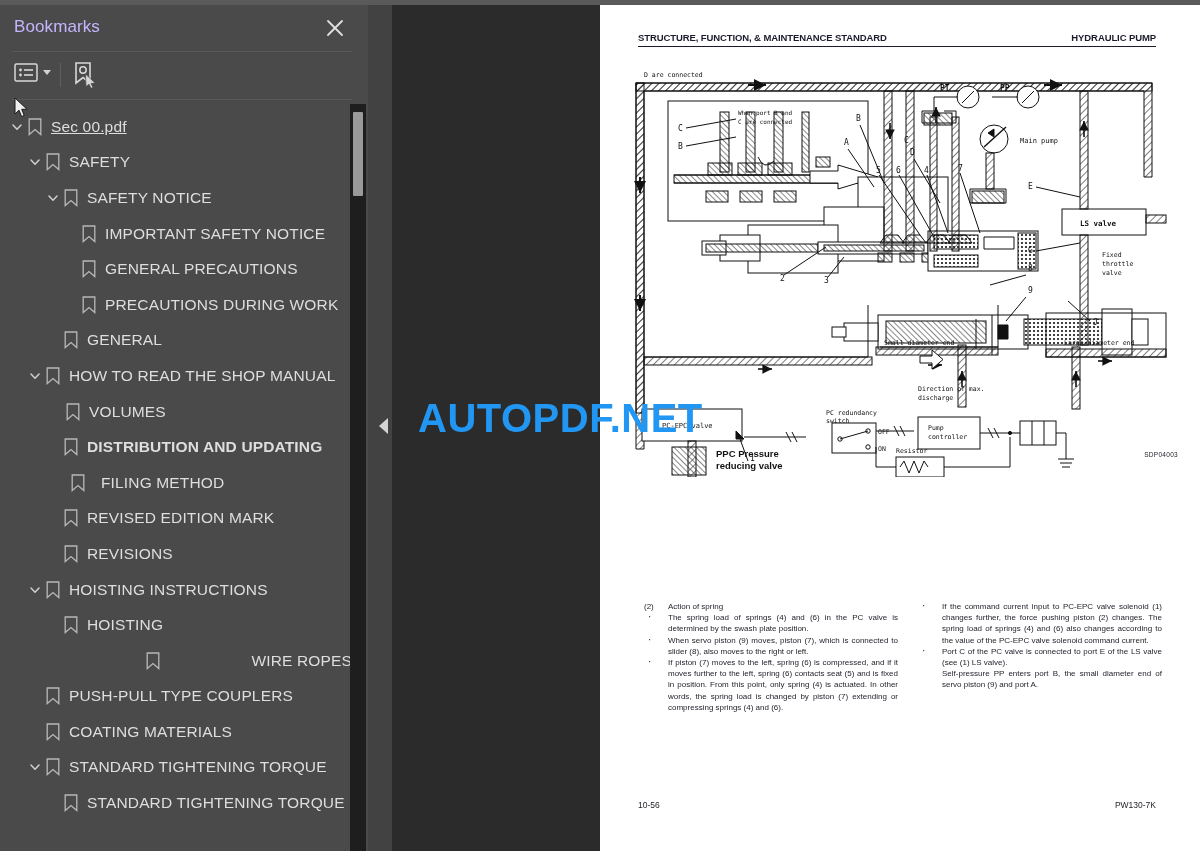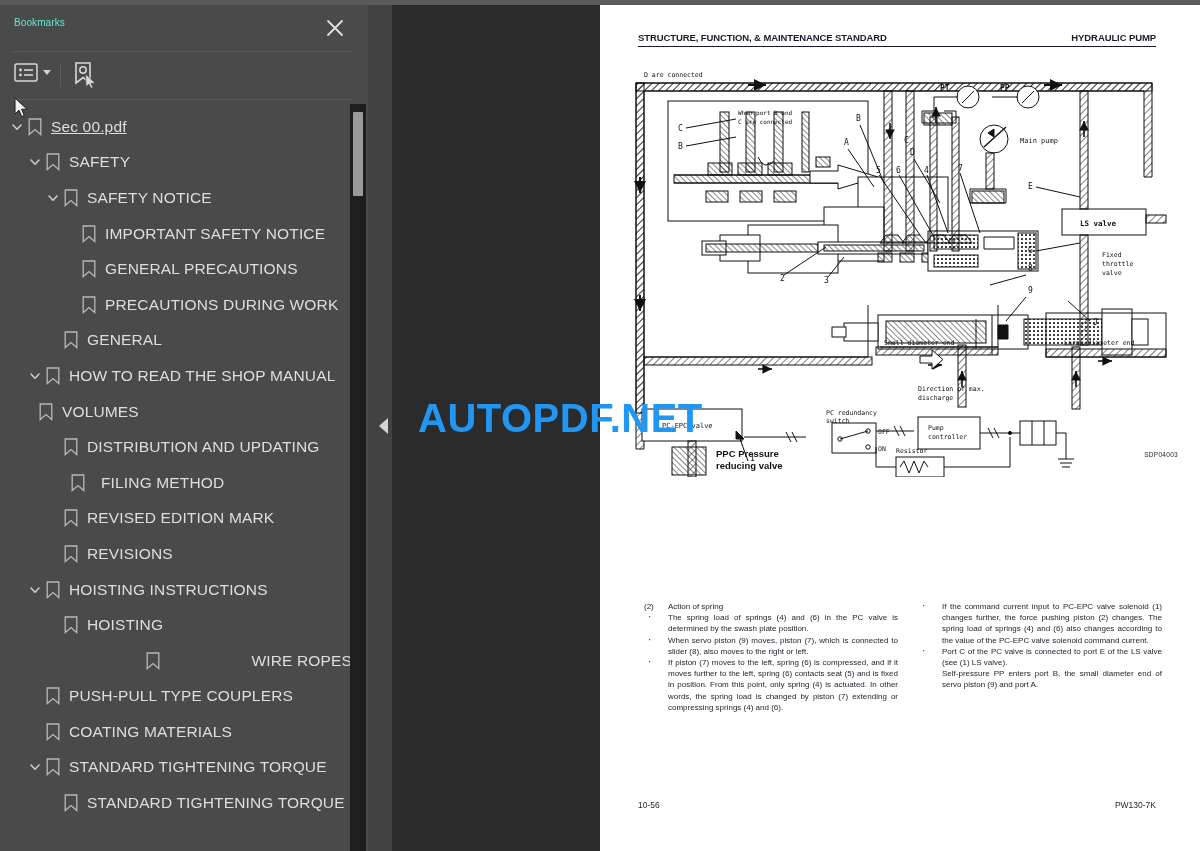--- a/index.html
+++ b/index.html
@@ -10,21 +10,21 @@
     -webkit-font-smoothing:antialiased;
   }
   #app{position:relative;width:1200px;height:851px;overflow:hidden;background:#2b2b2b;}
 
   
   .top-strip{position:absolute;left:0;top:0;width:1200px;height:5px;background:#5a5a5a;}
 
   
   .panel{position:absolute;left:0;top:5px;width:368px;height:846px;background:#4a4a4a;}
   .panel-header{position:relative;height:46px;}
-  .panel-title{position:absolute;left:14px;top:12px;font-size:10px;color:#5eead4;letter-spacing:.1px;}
+  .panel-title{position:absolute;left:14px;top:12px;font-size:17px;color:#c4b5fd;letter-spacing:.1px;}
   .panel-close{position:absolute;right:20px;top:10px;width:26px;height:26px;cursor:pointer;}
   .panel-close svg{display:block;}
   .hr{position:absolute;left:12px;width:340px;height:1px;background:#595959;}
   .hr.a{top:46px;}
   .hr.b{top:94px;}
 
   .toolbar{position:absolute;left:0;top:50px;height:44px;width:368px;}
   .tb-btn{position:absolute;display:flex;align-items:center;cursor:pointer;}
   .tb-btn.one{left:14px;top:8px;}
   .tb-btn.two{left:72px;top:6px;}
@@ -215,30 +215,30 @@
               <path d="M2 4 L6 8.2 L10 4" fill="none" stroke="#cfcfcf" stroke-width="1.5" stroke-linecap="round" stroke-linejoin="round"></path>
             </svg>
           </span>
           <span class="bm-ico">
             <svg width="14" height="18" viewBox="0 0 14 18">
               <path d="M1.2 1 H12.8 V16.6 L7 11.6 L1.2 16.6 Z" fill="none" stroke="#b8b8b8" stroke-width="1.3"></path>
             </svg>
           </span>
           <span class="lbl">HOW TO READ THE SHOP MANUAL</span>
         </div>
-        <div class="row" style="padding-left: 19px;">
+        <div class="row" style="padding-left: 46px;">
           <span class="twisty empty"></span>
           <span class="bm-ico">
             <svg width="14" height="18" viewBox="0 0 14 18">
               <path d="M1.2 1 H12.8 V16.6 L7 11.6 L1.2 16.6 Z" fill="none" stroke="#b8b8b8" stroke-width="1.3"></path>
             </svg>
           </span>
           <span class="lbl">VOLUMES</span>
         </div>
-        <div class="row" style="padding-left: 44px;">
+        <div class="row" style="padding-left: 44px; font-weight: bold;">
           <span class="twisty empty"></span>
           <span class="bm-ico">
             <svg width="14" height="18" viewBox="0 0 14 18">
               <path d="M1.2 1 H12.8 V16.6 L7 11.6 L1.2 16.6 Z" fill="none" stroke="#b8b8b8" stroke-width="1.3"></path>
             </svg>
           </span>
           <span class="lbl">DISTRIBUTION AND UPDATING</span>
         </div>
         <div class="row" style="padding-left: 44px; gap: 7px;">
           <span class="twisty empty"></span>

